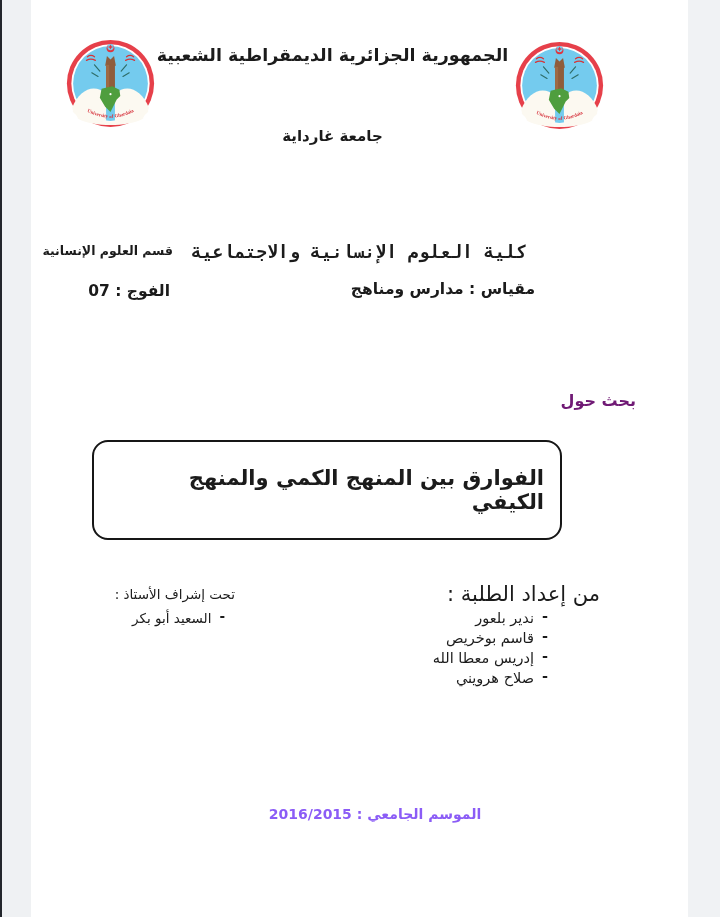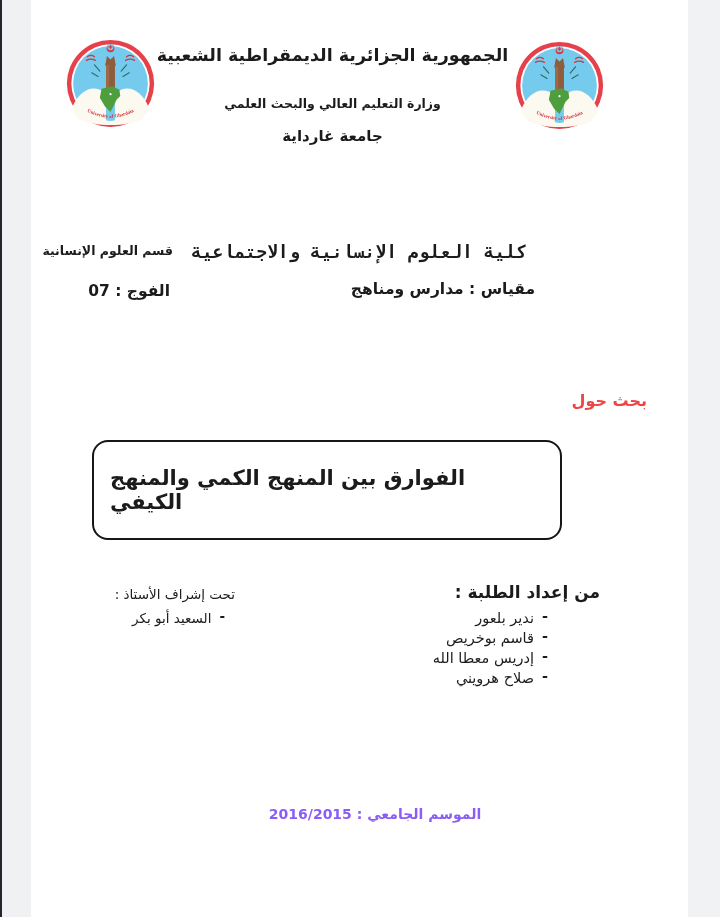--- a/index.html
+++ b/index.html
@@ -25,30 +25,30 @@
 
   
   .iline{position:absolute;direction:rtl;white-space:nowrap;font-weight:bold;text-align:right;}
   .faculty{top:241px;right:193px;font-size:18px;font-family:Liberation Mono, monospace;}
   .module{top:280px;right:185px;font-size:15.5px;}
   .level{top:318px;right:185px;font-size:15.5px;}
   .department{top:243px;right:547px;font-size:12.5px;}
   .group{top:282px;right:550px;font-size:15.5px;}
 
   
-  .lead-in{position:absolute;top:391px;right:73px;direction:rtl;white-space:nowrap;
-           font-size:16px;font-weight:600;color:#ef4444;}
+  .lead-in{position:absolute;top:391px;right:84px;direction:rtl;white-space:nowrap;
+           font-size:16px;font-weight:600;color:#701a75;}
   .title-box{position:absolute;left:92px;top:440px;width:470px;height:100px;
              border:2.5px solid #161616;border-radius:16px;box-sizing:border-box;
              display:flex;align-items:center;justify-content:center;background:#fff;}
-  .main-title{direction:rtl;text-align:left;font-size:21px;font-weight:bold;padding:0 16px;}
+  .main-title{direction:rtl;text-align:right;font-size:21px;font-weight:bold;padding:0 16px;}
 
   
   .students-heading{position:absolute;top:582px;right:120px;direction:rtl;white-space:nowrap;
-                    font-size:17px;font-weight:bold;}
+                    font-size:21px;font-weight:normal;}
   .students-list{position:absolute;top:608px;right:172px;direction:rtl;text-align:right;font-size:14.5px;}
   .p-row{line-height:20px;white-space:nowrap;}
   .dash{display:inline-block;margin-left:8px;font-weight:bold;transform:translateY(-2px);}
   .supervisor-heading{position:absolute;top:586px;right:485px;direction:rtl;white-space:nowrap;
                       font-size:13.5px;font-weight:normal;}
   .supervisor-row{position:absolute;top:610px;right:495px;direction:rtl;white-space:nowrap;font-size:13.5px;}
 
   
   .academic-year{position:absolute;top:806px;left:35px;width:680px;text-align:center;direction:rtl;
                  font-size:14px;font-weight:bold;color:#8b5cf6;white-space:nowrap;}
@@ -126,21 +126,20 @@
           <path d="M67,24 q5,-3 10,0"></path>
       </g>
       <path id="capArcR" d="M19,79 Q50,98 81,79" fill="none"></path>
       <text font-size="5.6" fill="#d6333d" font-weight="bold" text-anchor="middle" font-family="Liberation Serif, serif">
         <textPath href="#capArcR" xlink:href="#capArcR" startOffset="50%">University of Ghardaia</textPath>
       </text>
     </svg>
   </div>
 
   <div class="hline republic">الجمهورية الجزائرية الديمقراطية الشعبية</div>
-  <div class="hline ministry">وزارة التعليم العالي والبحث العلمي</div>
   <div class="hline university">جامعة غارداية</div>
 
   <div class="iline faculty">كلية العلوم الإنسانية والاجتماعية</div>
   <div class="iline module">مقياس : مدارس ومناهج</div>
   <div class="iline department">قسم العلوم الإنسانية</div>
   <div class="iline group">الفوج : 07</div>
 
   <div class="lead-in">بحث حول</div>
   <div class="title-box">
     <div class="main-title">الفوارق بين المنهج الكمي والمنهج الكيفي</div>

